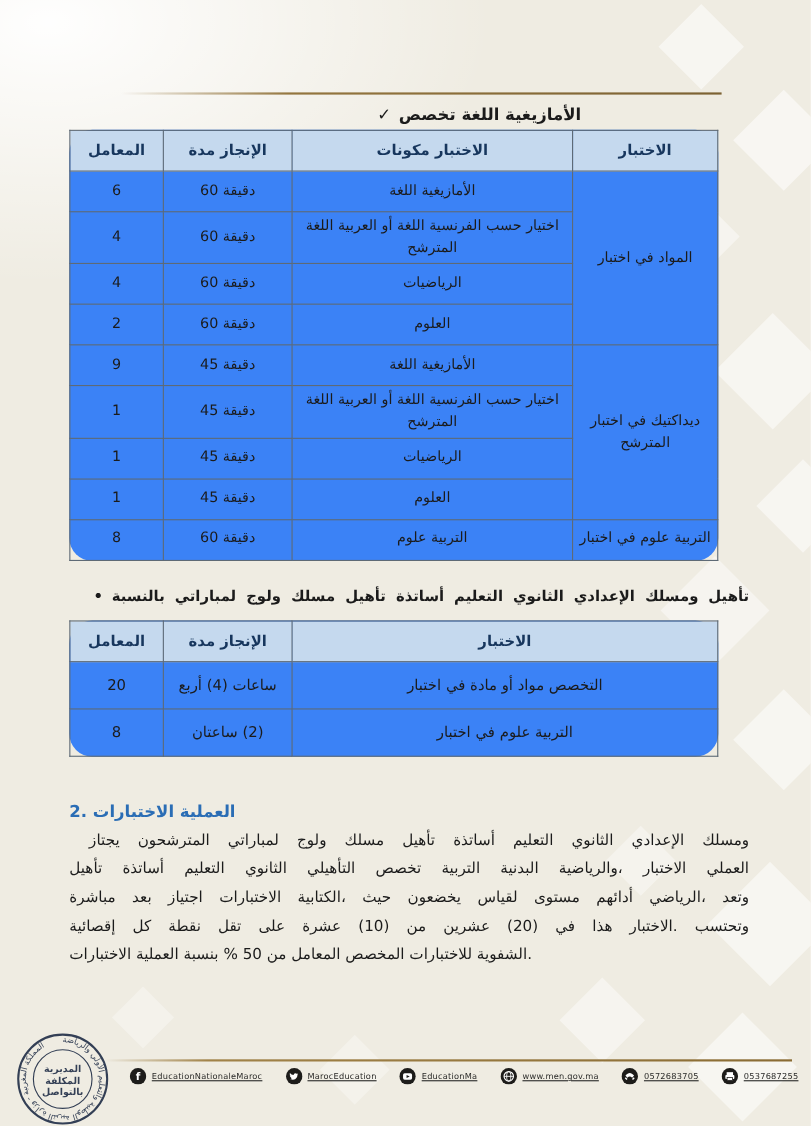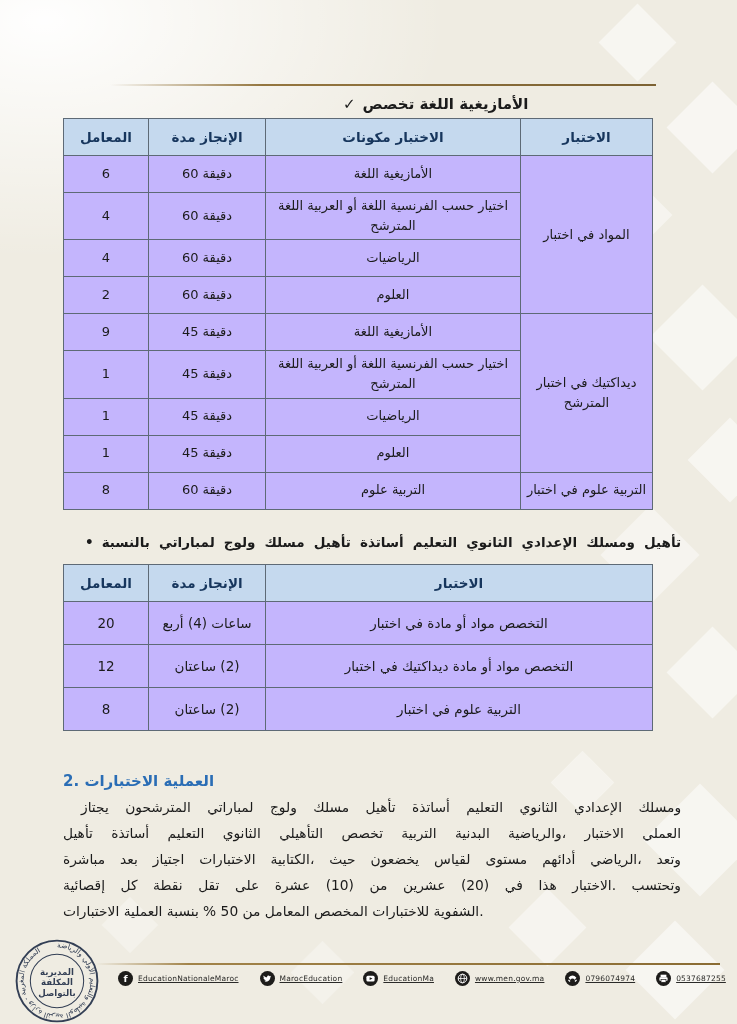--- a/index.html
+++ b/index.html
@@ -6,21 +6,21 @@
   .page{position:relative;width:737px;height:1024px;background:#efece2;overflow:hidden;
         font-family:"DejaVu Sans",sans-serif;color:#1b1b1b;}
   .bg-wash{position:absolute;inset:0;
         background:radial-gradient(ellipse 560px 330px at 6% 2%, rgba(255,255,255,.97), rgba(255,255,255,0) 72%);}
   .sq{position:absolute;background:rgba(255,255,255,.5);transform:rotate(45deg);}
   .topline{position:absolute;left:110px;top:84px;width:546px;height:2px;
         background:linear-gradient(to right, rgba(176,146,90,0), #94763f 28%, #7c6233);}
   .content{position:absolute;left:63px;top:95px;width:618px;}
   .doc-title{font-weight:bold;font-size:15px;padding-left:280px;white-space:nowrap;margin-bottom:5px;}
   .doc-title .chk{margin-right:7px;}
-  table{border-collapse:collapse;width:589px;background:#c4b5fd;table-layout:fixed;}
+  table{border-collapse:collapse;width:589px;background:#3b82f6;table-layout:fixed;border-radius:21px;}
   th,td{border:1px solid #5e6a76;text-align:center;vertical-align:middle;padding:3px 3px;}
   th{background:#c5d9ee;color:#17365d;font-weight:bold;font-size:13.5px;height:30px;}
   td{font-size:13px;height:30px;line-height:1.55;}
   .t2 td{height:36px;font-size:13.5px;}
   .bullet{margin-top:22px;font-weight:bold;font-size:13.5px;line-height:1.55;}
   .bullet-l1{padding-left:22px;text-align:justify;text-align-last:justify;}
   .bullet-l1 .mark{margin-right:8px;}
   .bullet-l2{padding-left:210px;margin-top:1px;}
   .t2wrap{margin-top:12px;}
   .sec-head{margin-top:41px;color:#2a6db5;font-weight:bold;font-size:15px;}
@@ -151,25 +151,20 @@
             <th>الاختبار</th>
           </tr>
         </thead>
         <tbody>
             <tr>
               <td>20</td>
               <td>أربع‎ (4)‎ ساعات</td>
               <td>اختبار‎ في‎ مادة‎ أو‎ مواد‎ التخصص</td>
             </tr>
             <tr>
-              <td>12</td>
-              <td>ساعتان‎ (2)</td>
-              <td>اختبار‎ في‎ ديداكتيك‎ مادة‎ أو‎ مواد‎ التخصص</td>
-            </tr>
-            <tr>
               <td>8</td>
               <td>ساعتان‎ (2)</td>
               <td>اختبار‎ في‎ علوم‎ التربية</td>
             </tr>
           </tbody>
       </table>
     </div>
 
     <div class="sec-head">
       <span>2.</span>
@@ -235,21 +230,21 @@
           <ellipse cx="7.5" cy="7.5" rx="1.9" ry="4.3" fill="none" stroke="#fff" stroke-width=".8"></ellipse>
           <line x1="3.2" y1="7.5" x2="11.8" y2="7.5" stroke="#fff" stroke-width=".8"></line>
         </svg>
         <span class="lbl">www.men.gov.ma</span>
       </div>
       <div class="soc">
         <svg width="15" height="15" viewBox="0 0 15 15">
           <circle cx="7.5" cy="7.5" r="7.5" fill="#1d1c1a"></circle>
           <path fill="#fff" d="M3.6 6.8c2.6-3.2 5.2-3.2 7.8 0l-1.7 1.9c-1.4-1.5-3-1.5-4.4 0zM3.9 8.4l1.6 1.5-1 1-1.5-1.6zM11.1 8.4l-1.6 1.5 1 1 1.5-1.6z"></path>
         </svg>
-        <span class="lbl">0796074974</span>
+        <span class="lbl">0572683705</span>
       </div>
       <div class="soc">
         <svg width="15" height="15" viewBox="0 0 15 15">
           <circle cx="7.5" cy="7.5" r="7.5" fill="#1d1c1a"></circle>
           <rect x="4.6" y="3.7" width="5.8" height="2.6" fill="#fff"></rect>
           <rect x="3.4" y="6.3" width="8.2" height="3.6" rx=".8" fill="#fff"></rect>
           <rect x="5" y="8.6" width="5" height="2.7" fill="#fff" stroke="#1d1c1a" stroke-width=".7"></rect>
         </svg>
         <span class="lbl">0537687255</span>
       </div>

